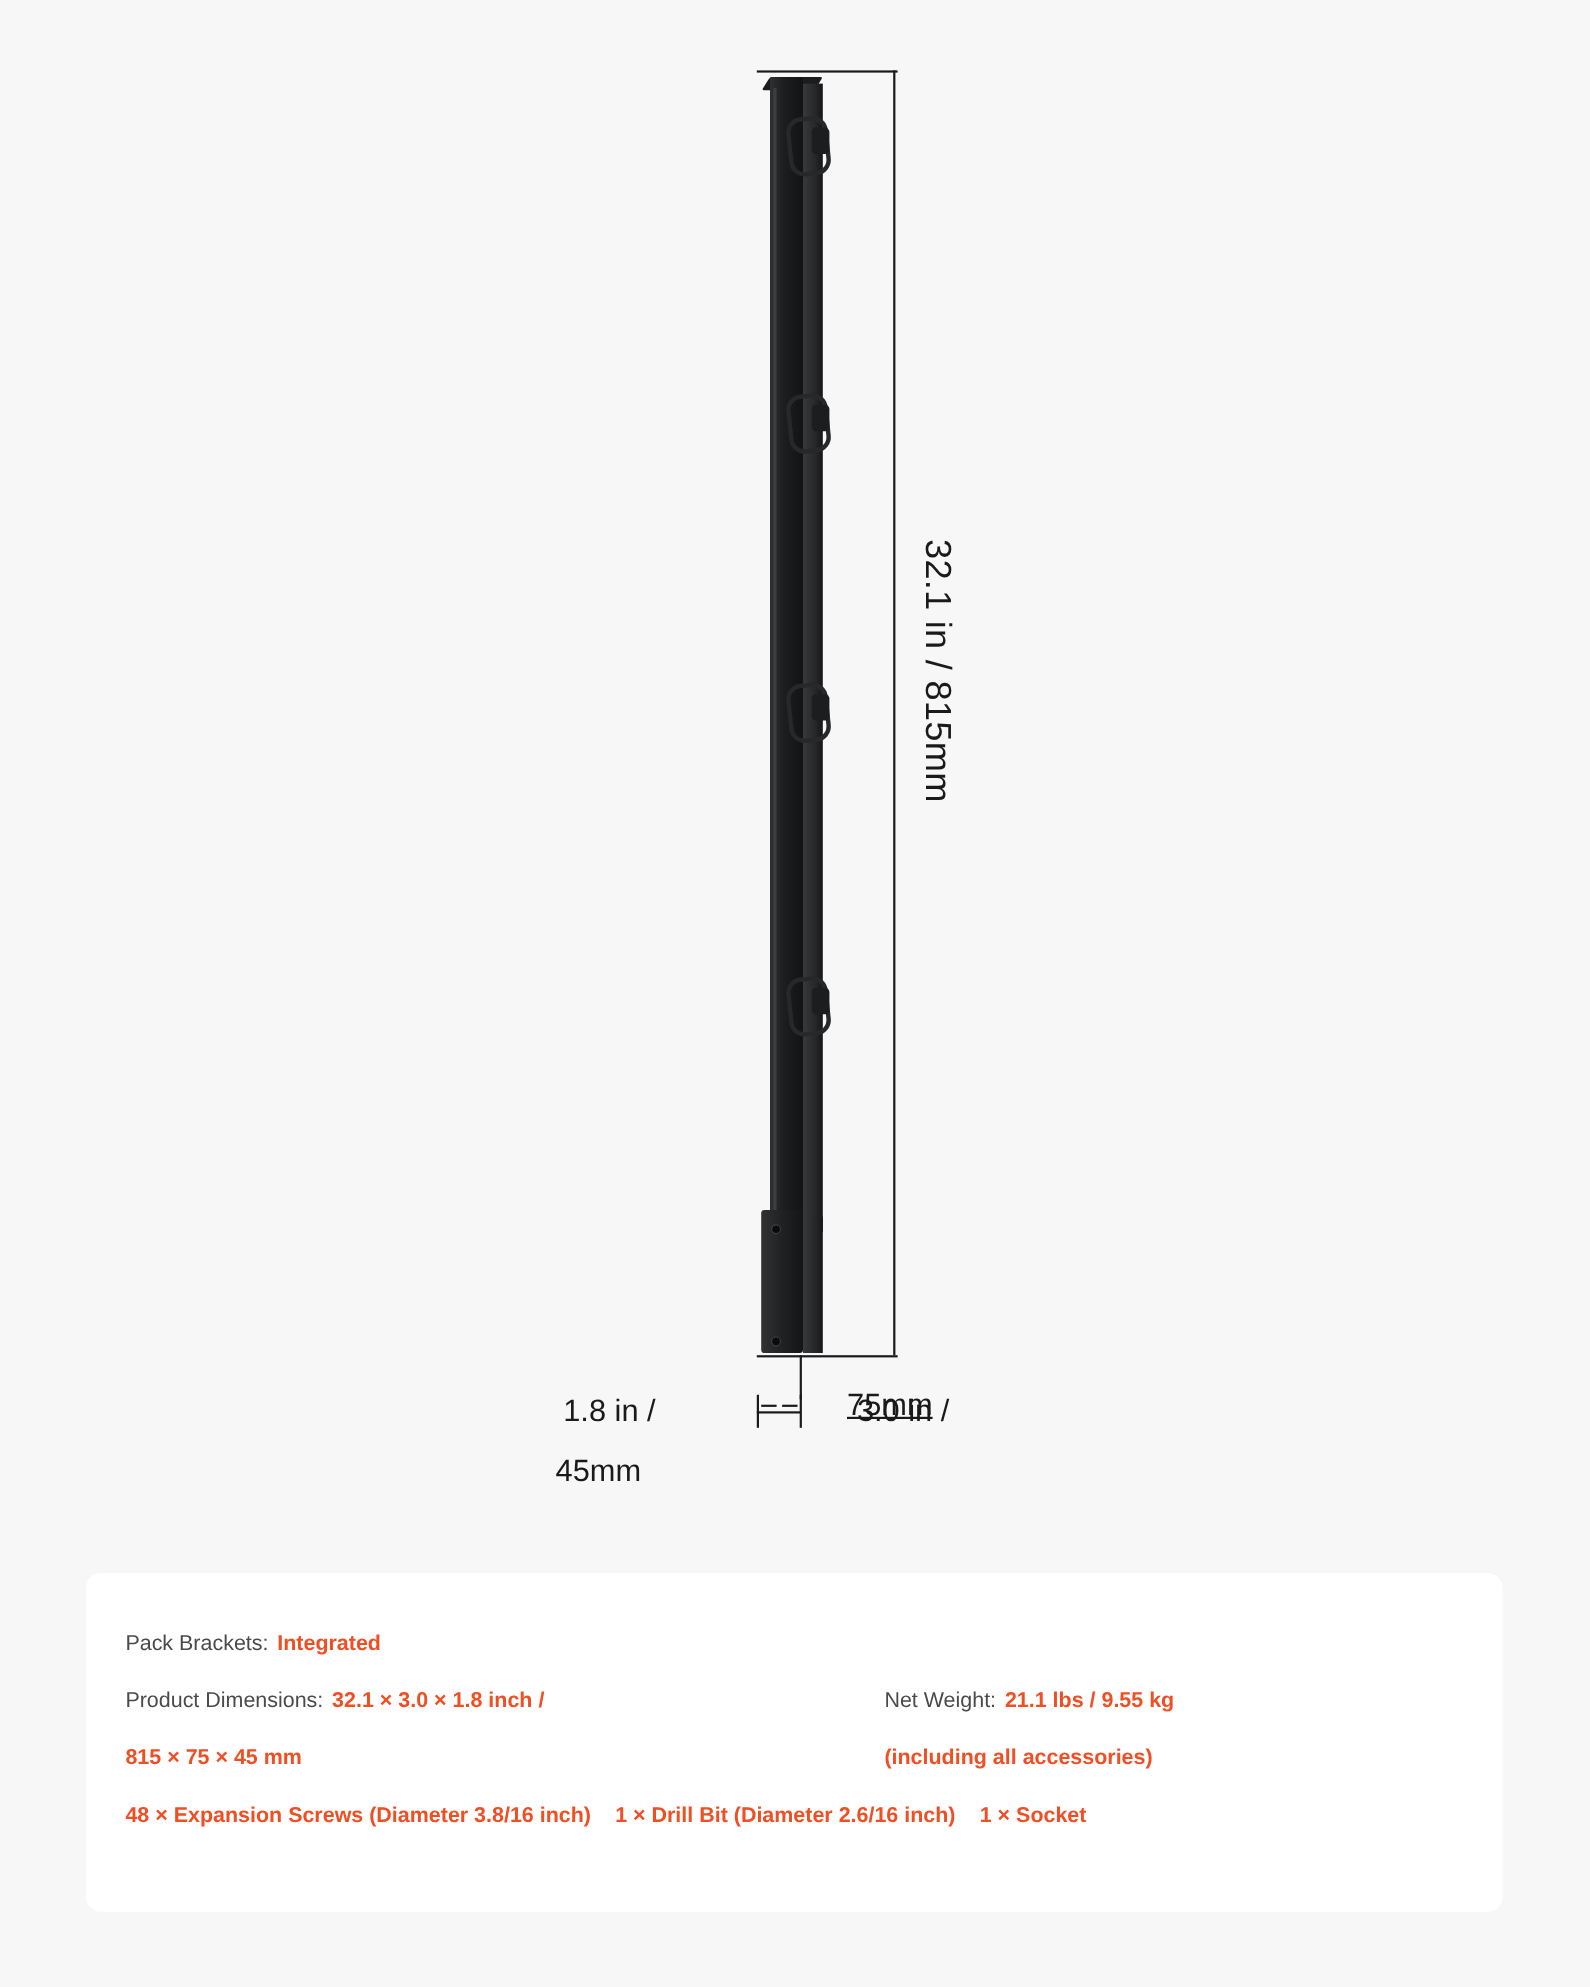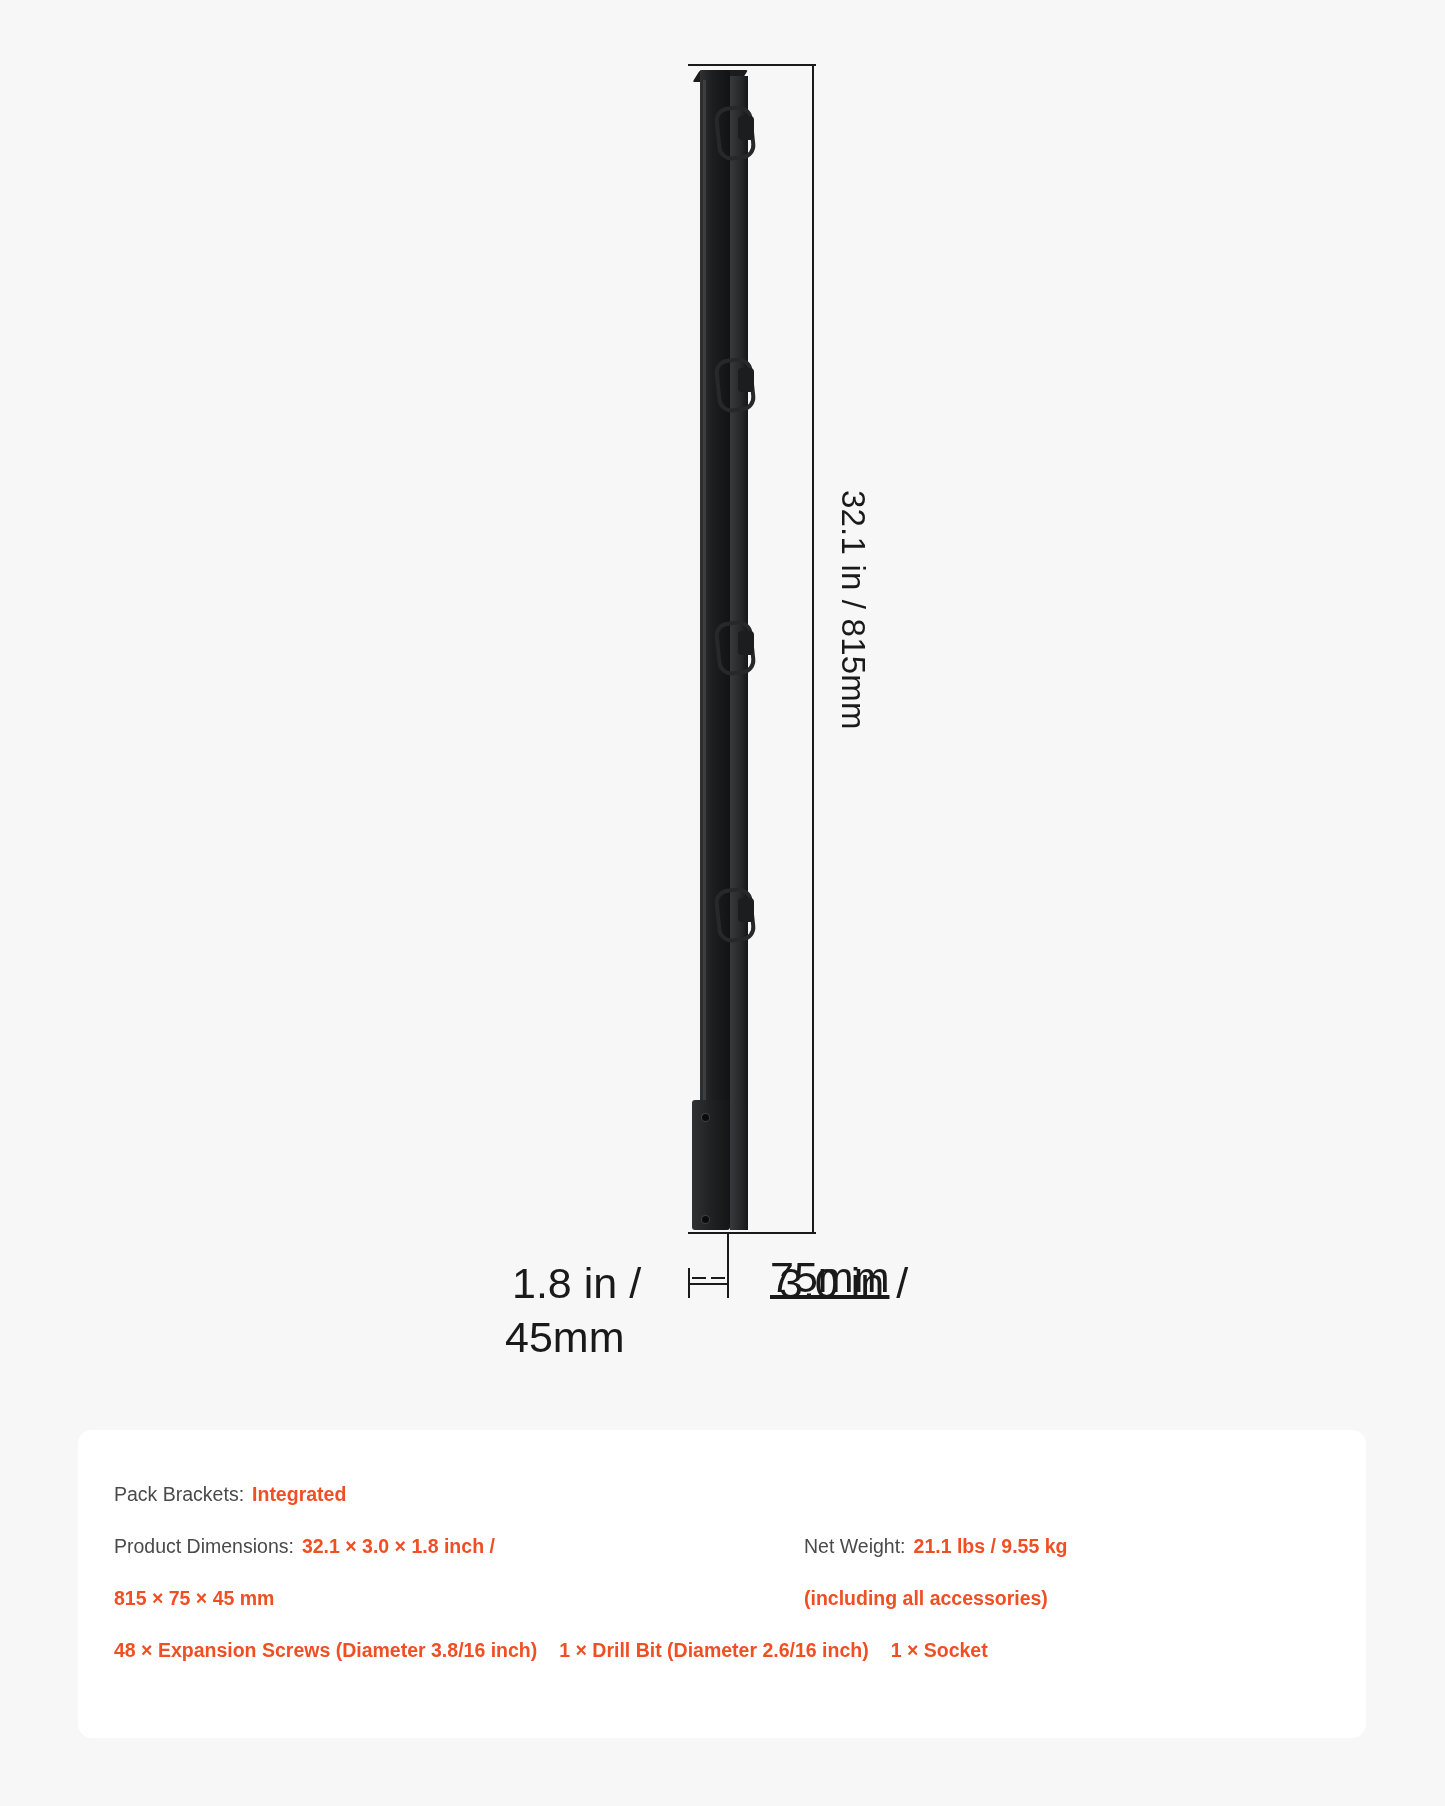--- a/index.html
+++ b/index.html
@@ -148,21 +148,21 @@
     font-size: 33px;
     color: #1a1a1a;
     white-space: nowrap;
     transform: rotate(90deg);
     transform-origin: left top;
     letter-spacing: 0.2px;
   }
 
   .dim-text {
     position: absolute;
-    font-size: 43px;
+    font-size: 28px;
     line-height: 50px;
     color: #1a1a1a;
     white-space: nowrap;
   }
 
   
   #spec-card {
     position: absolute;
     left: 78px;
     top: 1430px;

